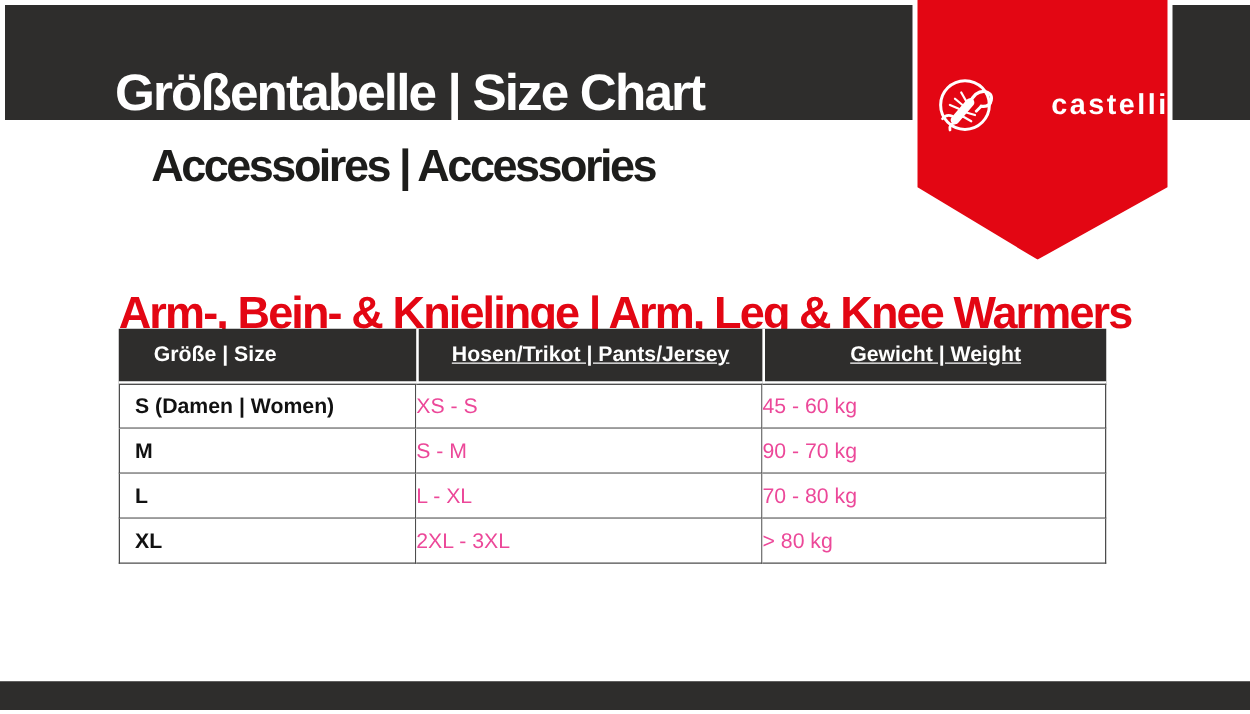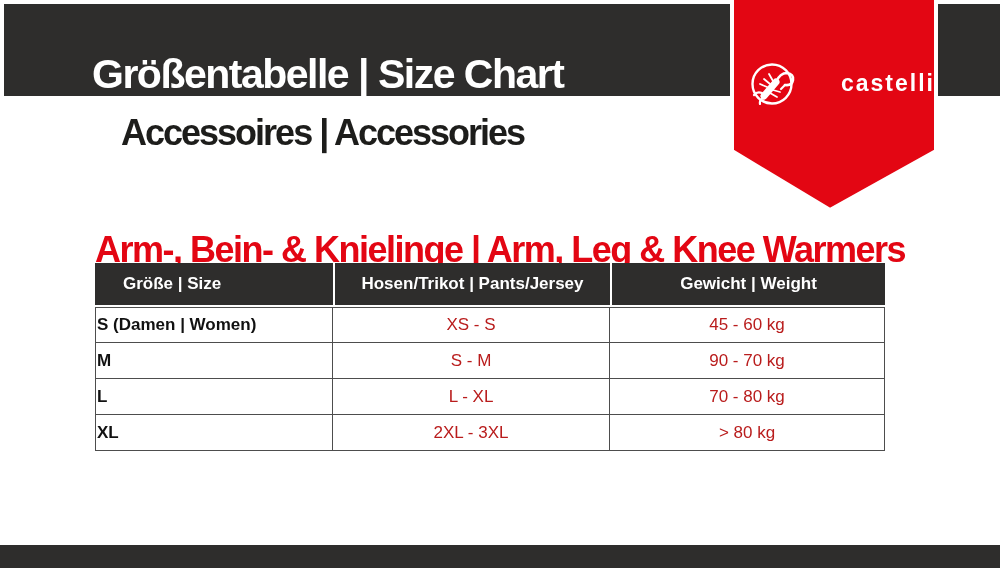--- a/index.html
+++ b/index.html
@@ -82,40 +82,40 @@
     background: #2e2d2c;
     color: #ffffff;
     font-size: 17px;
     font-weight: bold;
     height: 44px;
     vertical-align: middle;
     border-bottom: 2px solid #ffffff;
   }
   .size-table th:not(:first-child) { border-left: 2px solid #ffffff; }
   .size-table th.col-size { text-align: left; padding-left: 28px; }
-  .size-table th.col-mid, .size-table th.col-weight { text-align: center; }
+  .size-table th.col-mid, .size-table th.col-weight { text-align: center; text-decoration: underline; }
   .size-table td {
     height: 36px;
     font-size: 17px;
     vertical-align: middle;
     border-right: 1.6px solid #4d4d4d;
     border-bottom: 1.6px solid #4d4d4d;
     background: #ffffff;
   }
   .size-table td:first-child { border-left: 1.6px solid #4d4d4d; }
   .size-table tbody tr:first-child td { border-top: 1.6px solid #4d4d4d; }
   .size-table td.cell-size {
     font-weight: bold;
     color: #111111;
     text-align: left;
-    padding-left: 1px;
+    padding-left: 12px;
   }
   .size-table td.cell-val {
-    text-align: center;
-    color: #b91c1c;
+    text-align: left;
+    color: #ec4899;
     font-weight: 400;
   }
   
   .bottom-band {
     position: absolute;
     left: 0; top: 545px;
     width: 1000px; height: 23px;
     background: #2e2d2c;
   }
 </style>

